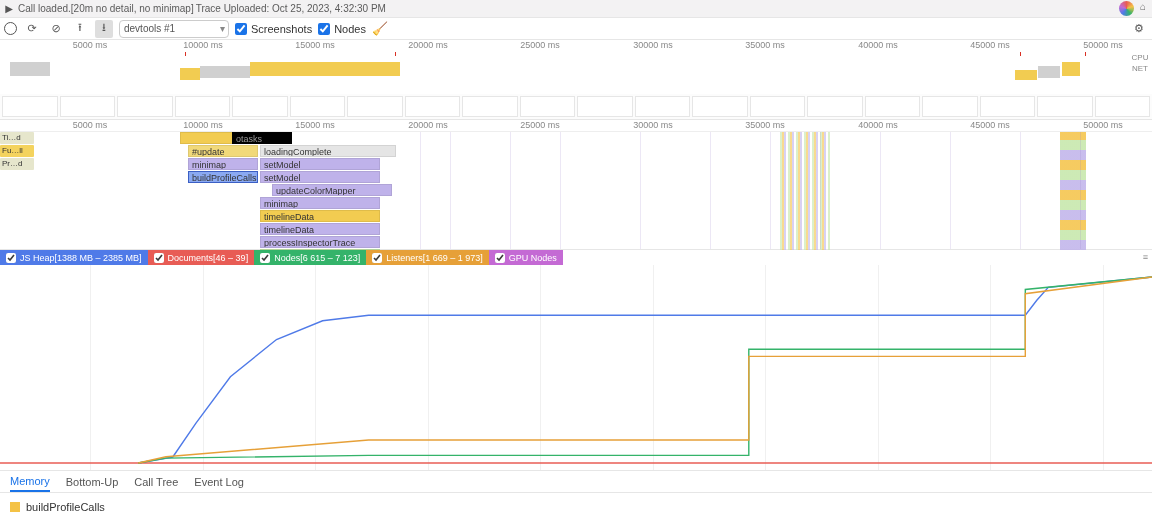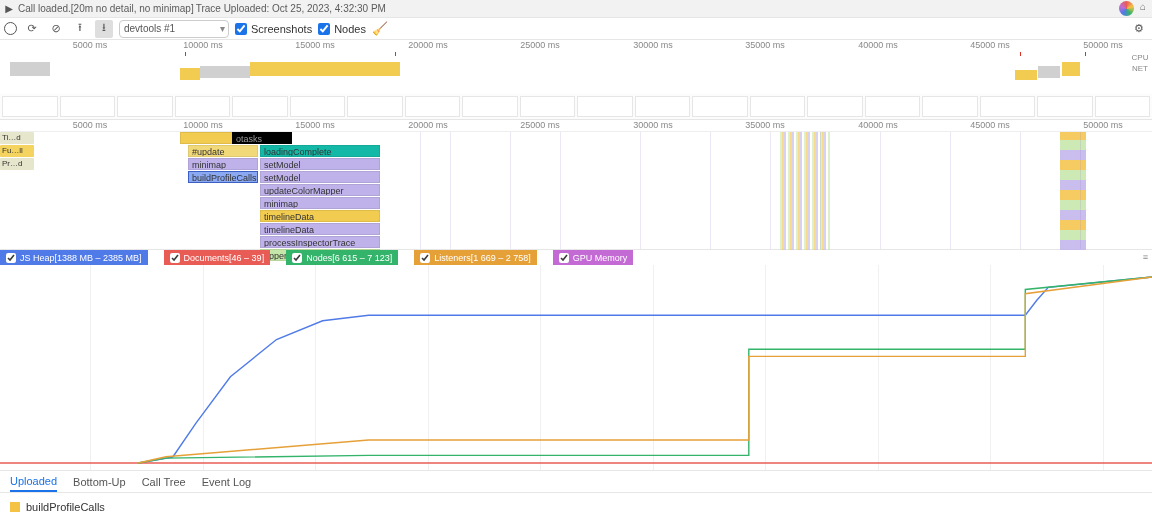--- a/index.html
+++ b/index.html
@@ -42,21 +42,21 @@
 .fl-ruler { position: relative; height: 12px; border-bottom: 1px solid #eee; font-size: 9px; color: #888; }
 .fl-ruler span { position: absolute; top: 0; transform: translateX(-50%); }
 .fl-body { position: absolute; top: 12px; left: 0; right: 0; bottom: 0; }
 .fl-left { position: absolute; left: 0; top: 0; width: 34px; }
 .fl-pill { height: 12px; margin-bottom: 1px; font-size: 8px; padding: 0 2px; line-height: 12px; overflow: hidden; white-space: nowrap; border-radius: 1px; }
 .fl-center { position: absolute; left: 180px; top: 0; }
 .fc-item { position: absolute; height: 12px; font-size: 9px; line-height: 12px; padding: 0 3px; overflow: hidden; white-space: nowrap; border: 1px solid rgba(0,0,0,0.08); }
 .vline { position: absolute; top: 0; bottom: 0; width: 1px; background: rgba(150,120,200,0.18); }
 
 
-.counters { height: 15px; display: flex; align-items: stretch; font-size: 9px; position: relative; gap: 16px; }
+.counters { height: 15px; display: flex; align-items: stretch; font-size: 9px; position: relative; }
 .ctr { display: flex; align-items: center; padding: 0 6px; gap: 4px; color: #fff; }
 .ctr input { width: 10px; height: 10px; accent-color: #fff; }
 .menu-icon { position: absolute; right: 4px; top: 2px; color: #888; }
 
 
 .memchart { position: relative; height: 206px; background: #fff; border-bottom: 1px solid #e6e6e6; }
 .memchart svg { position: absolute; inset: 0; }
 .grid-v { position: absolute; top: 0; bottom: 0; width: 1px; background: #f0f0f0; }
 
 
@@ -177,26 +177,26 @@
         <div class="fl-pill" style="background: rgb(244, 211, 94);">Fu…ll</div>
         <div class="fl-pill" style="background: rgb(230, 230, 204);">Pr…d</div>
       </div>
 
     <div style="position:absolute;left:780px;top:0;width:50px;height:118px;background:repeating-linear-gradient(90deg,#c4e6a8 0 2px,#f4c245 2px 4px,#bfb2ea 4px 6px,transparent 6px 8px);opacity:.6"></div>
     <div style="position:absolute;left:1060px;top:0;width:26px;height:118px;background:repeating-linear-gradient(0deg,#bfb2ea 0 10px,#c4e6a8 10px 20px,#f4c245 20px 30px);opacity:.85"></div>
     <div class="fl-center" id="fl-center">
         <div class="fc-item" style="left: 0px; top: 0px; width: 78px; background: rgb(242, 204, 81);"></div>
         <div class="fc-item" style="left: 40px; top: 0px; width: 60px; background: #000000; color: rgb(153, 153, 153); margin-left: 12px;">otasks</div>
         <div class="fc-item" style="left: 8px; top: 13px; width: 70px; background: rgb(241, 217, 122);">#update</div>
-        <div class="fc-item" style="left: 80px; top: 13px; width: 120px; background: #14b8a6;">loadingComplete</div>
+        <div class="fc-item" style="left: 80px; top: 13px; width: 136px; background: #e5e5e5;">loadingComplete</div>
         <div class="fc-item" style="left: 8px; top: 26px; width: 70px; background: rgb(191, 178, 234);">minimap</div>
         <div class="fc-item" style="left: 80px; top: 26px; width: 120px; background: rgb(191, 178, 234);">setModel</div>
         <div class="fc-item" style="left: 8px; top: 39px; width: 70px; background: rgb(138, 169, 242); border: 1px solid rgb(59, 95, 196);">buildProfileCalls</div>
         <div class="fc-item" style="left: 80px; top: 39px; width: 120px; background: rgb(191, 178, 234);">setModel</div>
-        <div class="fc-item" style="left: 80px; top: 52px; width: 120px; background: rgb(191, 178, 234);">updateColorMapper</div>
+        <div class="fc-item" style="left: 92px; top: 52px; width: 120px; background: rgb(191, 178, 234);">updateColorMapper</div>
         <div class="fc-item" style="left: 80px; top: 65px; width: 120px; background: rgb(191, 178, 234);">minimap</div>
         <div class="fc-item" style="left: 80px; top: 78px; width: 120px; background: rgb(242, 204, 81);">timelineData</div>
         <div class="fc-item" style="left: 80px; top: 91px; width: 120px; background: rgb(191, 178, 234);">timelineData</div>
         <div class="fc-item" style="left: 80px; top: 104px; width: 120px; background: rgb(191, 178, 234);">processInspectorTrace</div>
         <div class="fc-item" style="left: 80px; top: 117px; width: 120px; background: rgb(196, 230, 168);">appendTrackAtLevel</div>
       </div>
   <div class="vline" style="left: 420px;"></div>
       <div class="vline" style="left: 450px;"></div>
       <div class="vline" style="left: 510px;"></div>
       <div class="vline" style="left: 560px;"></div>
@@ -219,25 +219,25 @@
     <label class="ctr" style="background: rgb(232, 92, 85);">
       <input type="checkbox" checked="" style="">
       <span>Documents[46 – 39]</span>
     </label>
     <label class="ctr" style="background: rgb(52, 179, 106);">
       <input type="checkbox" checked="" style="">
       <span>Nodes[6 615 – 7 123]</span>
     </label>
     <label class="ctr" style="background: rgb(230, 160, 56);">
       <input type="checkbox" checked="" style="">
-      <span>Listeners[1 669 – 2 758]</span>
+      <span>Listeners[1 669 – 1 973]</span>
     </label>
     <label class="ctr" style="background: rgb(196, 106, 212);">
       <input type="checkbox" checked="" style="">
-      <span>GPU Memory</span>
+      <span>GPU Nodes</span>
     </label>
     <span class="menu-icon">≡</span>
 </div>
 
 <div class="memchart" id="memchart">
     <div class="grid-v" style="left: 90px;"></div>
     <div class="grid-v" style="left: 203px;"></div>
     <div class="grid-v" style="left: 315px;"></div>
     <div class="grid-v" style="left: 428px;"></div>
     <div class="grid-v" style="left: 540px;"></div>
@@ -248,21 +248,21 @@
     <div class="grid-v" style="left: 1103px;"></div>
     <svg width="1152" height="206">
       <path d="M138.2 198.0 L172.8 192.0 L195.8 158.4 L230.4 111.8 L276.5 74.5 L322.6 55.8 L368.6 50.2 L1025.3 50.2 L1036.8 35.3 L1048.3 22.3 L1152.0 12.0 " fill="none" stroke="#4f7ae8" stroke-width="1.4"></path>
       <path d="M0.0 198.0 L1152.0 198.0 " fill="none" stroke="#e85c55" stroke-width="1.4"></path>
       <path d="M138.2 198.0 L165.9 193.1 L368.6 190.4 L748.8 190.4 L748.8 84.3 L1025.3 84.3 L1025.3 24.5 L1152.0 12.0 " fill="none" stroke="#34b36a" stroke-width="1.4"></path>
       <path d="M138.2 198.0 L165.9 191.7 L368.6 175.0 L748.8 175.0 L748.8 91.4 L1025.3 91.4 L1025.3 28.7 L1152.0 12.0 " fill="none" stroke="#e6a038" stroke-width="1.4"></path>
     </svg>
   </div>
 
 <div class="btabs" id="btabs">
-    <span class="btab active">Uploaded</span>
+    <span class="btab active">Memory</span>
     <span class="btab">Bottom-Up</span>
     <span class="btab">Call Tree</span>
     <span class="btab">Event Log</span>
   </div>
 
 <div class="summary">
   <span class="swatch"></span>
   <span>buildProfileCalls</span>
 </div>
 

